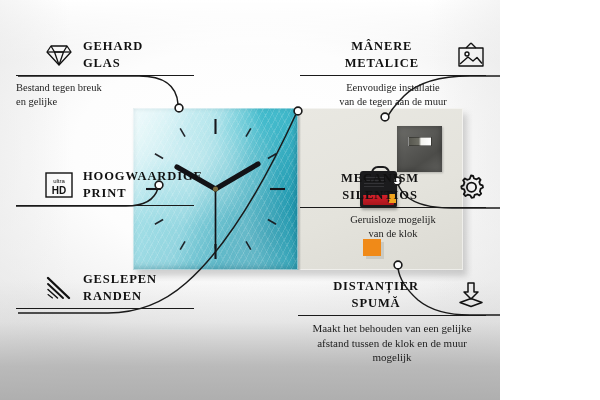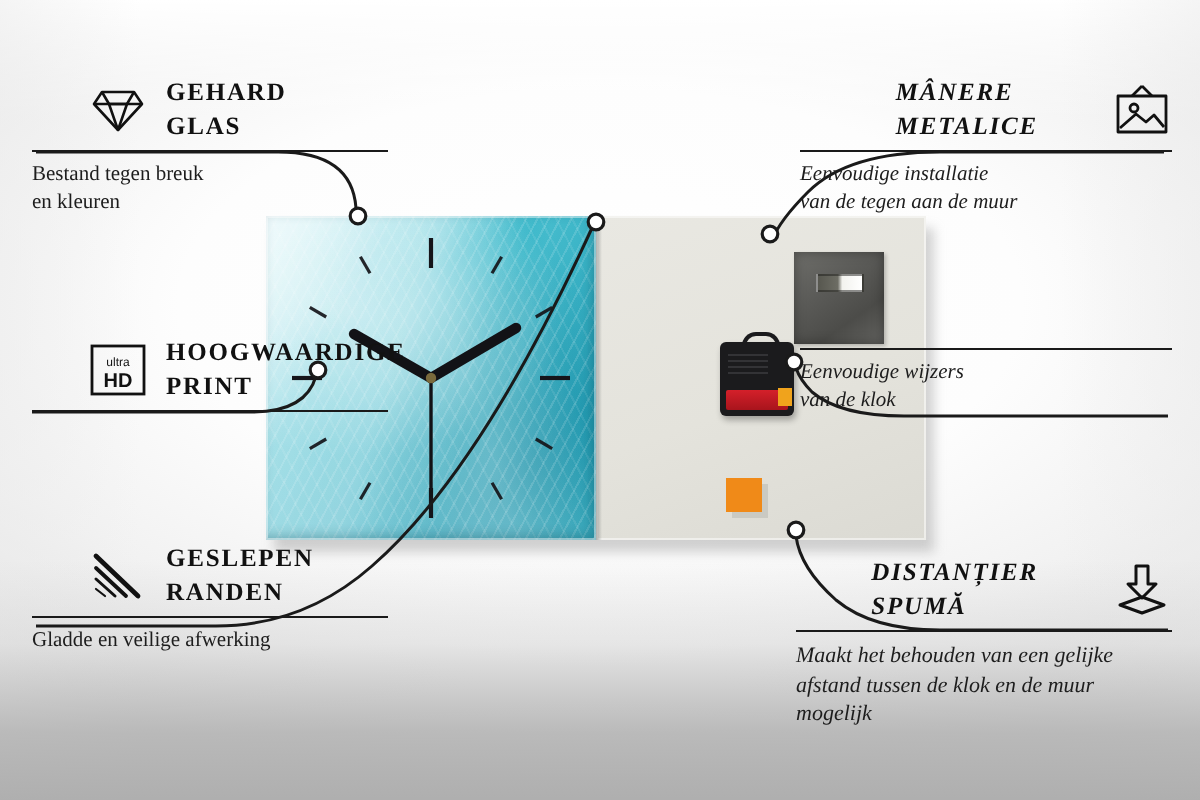--- a/index.html
+++ b/index.html
@@ -10,21 +10,21 @@
   body {
     width: 600px;
     height: 400px;
     overflow: hidden;
     font-family: "Liberation Serif", serif;
     background: #ffffff;
   }
 
   #stage {
     position: relative;
-    width: 600px;
+    width: 500px;
     height: 400px;
     overflow: hidden;
     background: #f9a8d4;
   }
 
   
   .bg-base {
     position: absolute;
     inset: 0;
     background:
@@ -207,21 +207,21 @@
   .leaders {
     position: absolute;
     left: 0; top: 0;
     width: 600px; height: 400px;
     pointer-events: none;
   }
 
   
   .feature { position: absolute; }
   .feature.left  { text-align: left; }
-  .feature.right { text-align: left; font-style: italic; }
+  .feature.right { text-align: center; }
 
   .f-head {
     display: flex;
     align-items: center;
     gap: 9px;
   }
   .feature.right .f-head {
     flex-direction: row-reverse;
   }
   .f-icon {
@@ -363,21 +363,21 @@
           <path d="M5 3 L8.5 9 L13 22"></path>
           <path d="M21 3 L17.5 9 L13 22"></path>
           <path d="M8.5 9 H17.5"></path>
         </svg>
       </span>
       <span class="f-title">GEHARD
 GLAS</span>
     </div>
     <div class="f-rule"></div>
     <div class="f-sub">Bestand tegen breuk
-en kleuren</div>
+en gelijke</div>
   </div>
 
   <div class="feature left" id="feat-hoogwaardige-print">
     <div class="f-head">
       <span class="f-icon">
         <svg width="28" height="26" viewBox="0 0 28 26">
           <rect x="1" y="1" width="26" height="24" fill="none" stroke="#111" stroke-width="1.4"></rect>
           <text x="14" y="11" text-anchor="middle" font-family="Liberation Sans, sans-serif" font-size="6" fill="#111">ultra</text>
           <text x="14" y="21.5" text-anchor="middle" font-family="Liberation Sans, sans-serif" font-size="10" font-weight="bold" fill="#111">HD</text>
         </svg>
@@ -395,21 +395,20 @@
           <path d="M2 2 L23 22" stroke-width="2.4"></path>
           <path d="M2 8 L17 22" stroke-width="1.9"></path>
           <path d="M2 13.5 L11.5 22" stroke-width="1.5"></path>
           <path d="M2 18.5 L6.5 22" stroke-width="1.1"></path>
         </svg>
       </span>
       <span class="f-title">GESLEPEN
 RANDEN</span>
     </div>
     <div class="f-rule"></div>
-    <div class="f-sub">Gladde en veilige afwerking</div>
   </div>
 
   <div class="feature right" id="feat-manere-metalice">
     <div class="f-head">
       <span class="f-icon">
         <svg width="30" height="26" viewBox="0 0 30 26" fill="none" stroke="#111" stroke-width="1.4" stroke-linejoin="round">
           <path d="M15 1 L10 6 M15 1 L20 6"></path>
           <rect x="3" y="6" width="24" height="18"></rect>
           <circle cx="11" cy="12" r="2"></circle>
           <path d="M4 22 L12 15 L17 19 L21 15.5 L26 21.5"></path>
@@ -417,22 +416,32 @@
       </span>
       <span class="f-title">MÂNERE
 METALICE</span>
     </div>
     <div class="f-rule"></div>
     <div class="f-sub">Eenvoudige installatie
 van de tegen aan de muur</div>
   </div>
 
   <div class="feature right" id="feat-mecanism-silentios">
-    <div class="f-rule"></div>
-    <div class="f-sub">Eenvoudige wijzers
+    <div class="f-head">
+      <span class="f-icon">
+        <svg width="28" height="28" viewBox="0 0 28 28" fill="none" stroke="#111" stroke-width="1.8" stroke-linejoin="round">
+          <path d="M14 2.5 L16.2 3 L17 5.5 L19.6 6.3 L21.8 5 L23.6 6.8 L22.3 9 L23.1 11.6 L25.6 12.4 L26 14.5 L23.6 15.8 L22.9 18.4 L24.2 20.6 L22.4 22.4 L20.2 21.1 L17.6 21.9 L16.8 24.4 L14.6 24.8 L13.3 22.4 L10.7 21.7 L8.5 23 L6.7 21.2 L8 19 L7.2 16.4 L4.7 15.6 L4.3 13.4 L6.7 12.1 L7.4 9.5 L6.1 7.3 L7.9 5.5 L10.1 6.8 L12.7 6 Z"></path>
+          <circle cx="14.5" cy="14.2" r="4.6"></circle>
+        </svg>
+      </span>
+      <span class="f-title">MECANISM
+SILENȚIOS</span>
+    </div>
+    <div class="f-rule"></div>
+    <div class="f-sub">Geruisloze mogelijk
 van de klok</div>
   </div>
 
   <div class="feature right" id="feat-distantier-spuma">
     <div class="f-head">
       <span class="f-icon">
         <svg width="28" height="28" viewBox="0 0 28 28" fill="none" stroke="#111" stroke-width="1.5" stroke-linejoin="round">
           <path d="M11 2 H17 V11 H21 L14 18 L7 11 H11 Z"></path>
           <path d="M14 17.5 L25 21.5 L14 25.5 L3 21.5 Z"></path>
         </svg>

